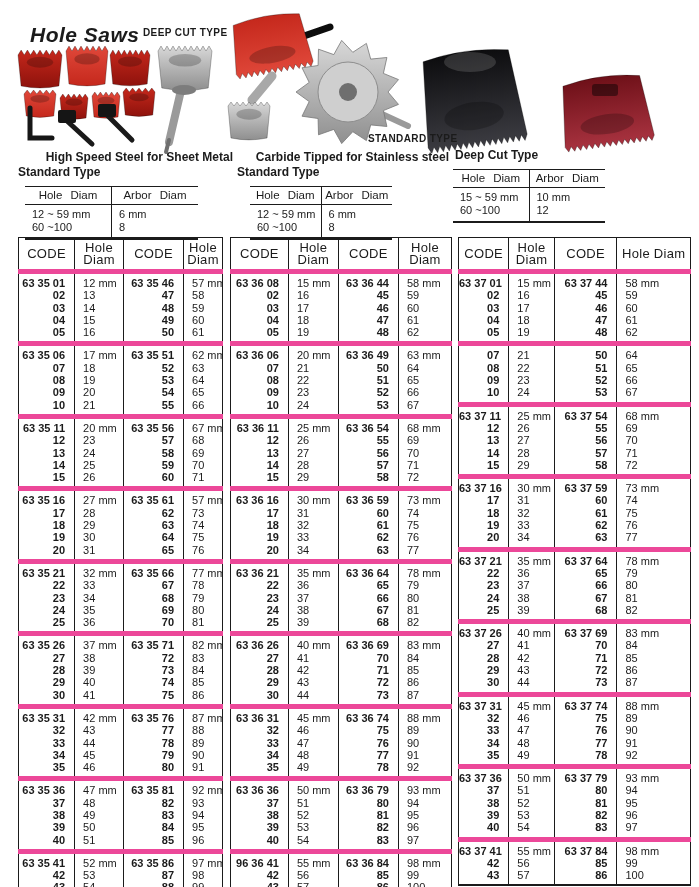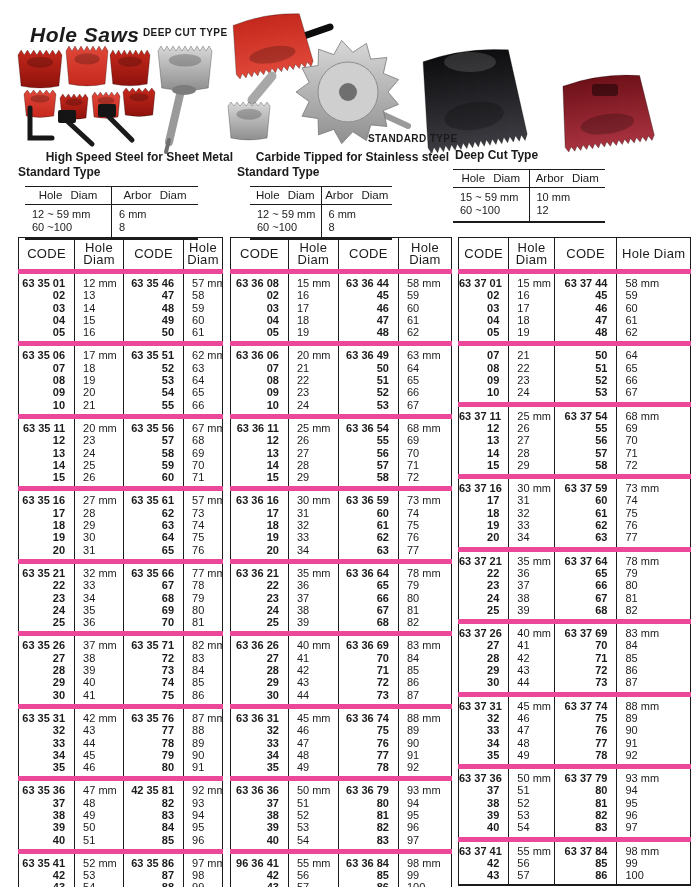--- a/index.html
+++ b/index.html
@@ -449,21 +449,21 @@
             <td class="code">35</td>
             <td class="diam">46</td>
             <td class="code">80</td>
             <td class="diam">91</td>
           </tr>
         </tbody>
         <tbody>
           <tr>
             <td class="code">63 35 36</td>
             <td class="diam">47 mm</td>
-            <td class="code">42 35 81</td>
+            <td class="code">63 35 81</td>
             <td class="diam">92 mm</td>
           </tr>
           <tr>
             <td class="code">37</td>
             <td class="diam">48</td>
             <td class="code">82</td>
             <td class="diam">93</td>
           </tr>
           <tr>
             <td class="code">38</td>

